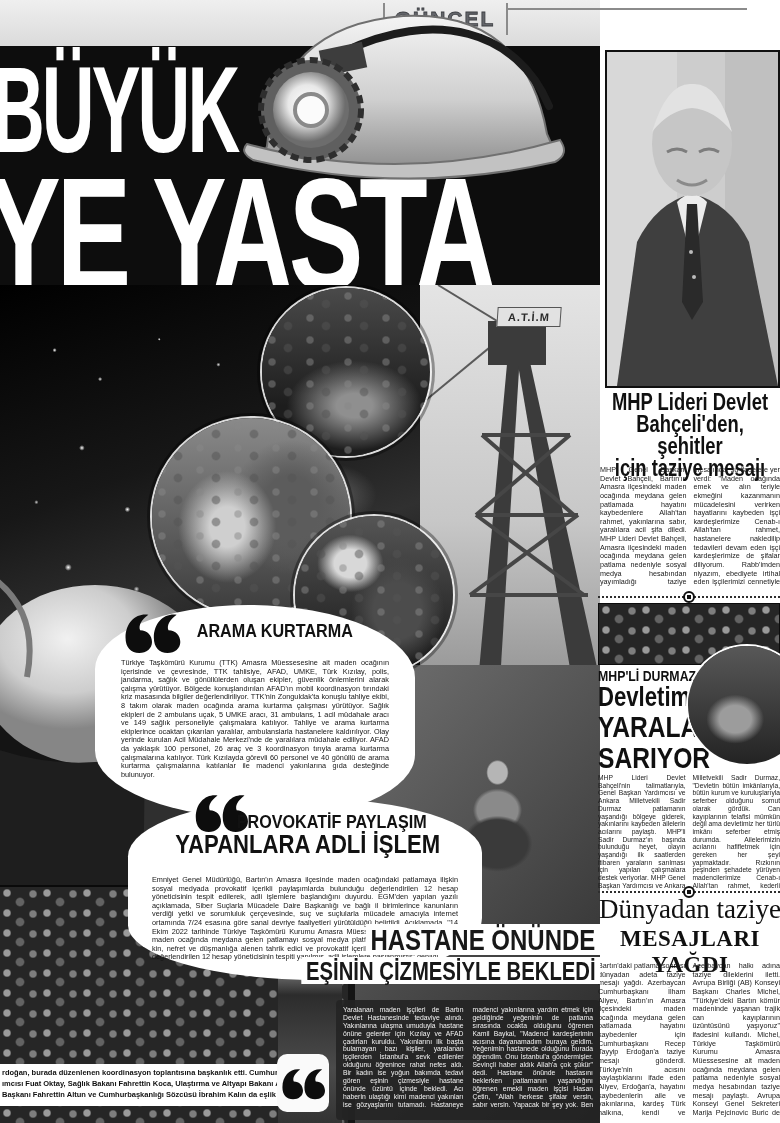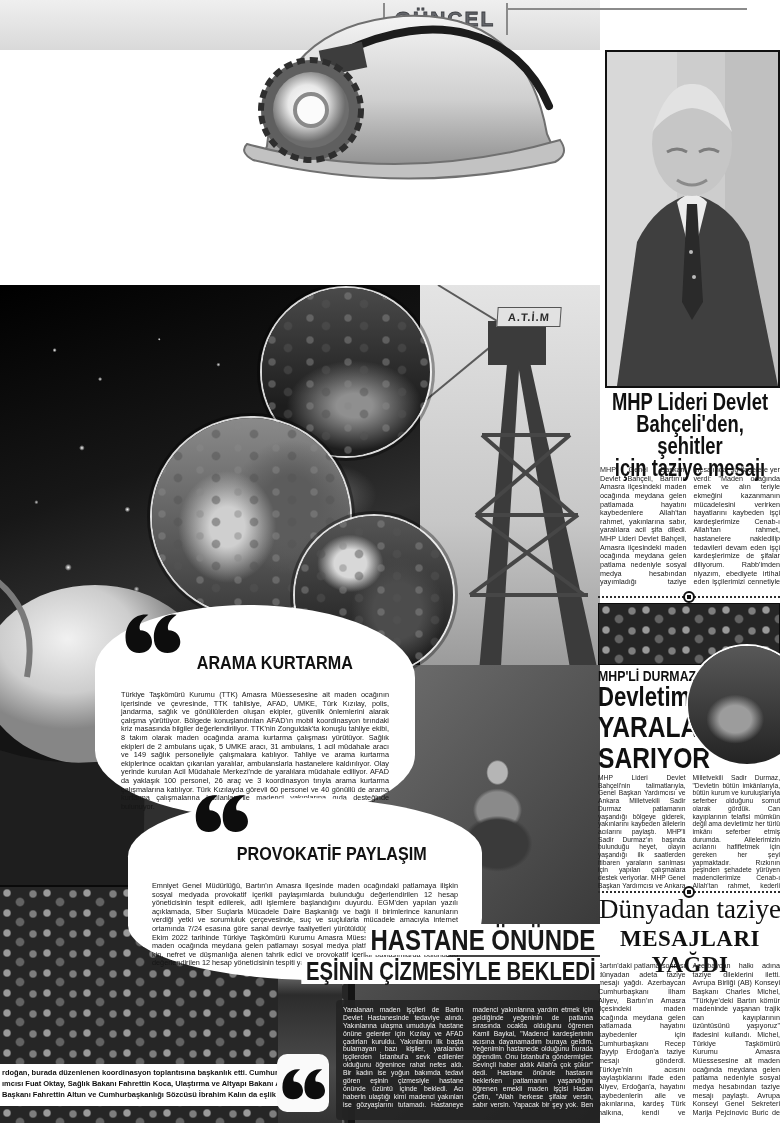--- a/index.html
+++ b/index.html
@@ -96,21 +96,21 @@
     display:flex; align-items:center; justify-content:center; letter-spacing:1px;
     transform:skewX(-4deg); }
 
   
   .panel { position:absolute; background:#fff; z-index:5; }
   .panel1 { left:95px; top:605px; width:320px; height:214px;
     border-radius:48% 52% 46% 54% / 30% 34% 30% 32%; padding:16px 26px 10px; }
   .panel2 { left:128px; top:798px; width:354px; height:182px;
     border-radius:50% 50% 46% 54% / 32% 30% 34% 30%; padding:14px 24px 10px; }
   .p-title { text-align:center; color:#111; font-weight:bold; line-height:1; }
-  .p-t1 { font-size:19px;margin-top:32px; } .p-t2 { font-size:26px; }
+  .p-t1 { font-size:19px; } .p-t2 { font-size:26px; }
   .squeeze { display:inline-block; transform:scaleX(0.85); transform-origin:center; white-space:nowrap; }
   .p-body { margin-top:19px; font-size:7.3px; line-height:1.18; text-align:justify; color:#161616; font-weight:500; }
   .qsvg { position:absolute; fill:#0d0d0d; }
 
   
   .hosp-strip { position:absolute; right:180px; transform-origin:right top; white-space:nowrap; z-index:6;
     font-weight:bold; color:#181818; background:#fff; padding:1px 6px 0; line-height:1; }
   .hosp1 { top:924px; font-size:30px; transform:scaleX(0.80); }
   .hosp2 { top:957px; font-size:26px; transform:scaleX(0.78); }
   .hosp-body { left:336px; top:1000px; width:264px; height:120px; z-index:6;
@@ -158,20 +158,24 @@
 <body>
 
 <div id="page" class="nosel">
 
   <div class="abs topband"></div>
   <div class="abs vrule" style="left:383px;"></div>
   <div class="abs vrule" style="left:506px;"></div>
   <div class="abs hrule" style="left:508px; top:8px; width:239px;"></div>
   <div class="abs guncel">GÜNCEL</div>
 
+  <div class="abs hl-block">
+    <span class="hl-line hl1">BÜYÜK</span>
+    <span class="hl-line hl2">YE YASTA</span>
+  </div>
 
   <svg class="abs" style="left:225px; top:-6px; z-index:2;" width="350" height="196" viewBox="0 0 350 196">
     <defs>
       <linearGradient id="dome" x1="0" y1="0" x2="0" y2="1">
         <stop offset="0" stop-color="#f4f4f4"></stop>
           <stop offset=".55" stop-color="#cfcfcf"></stop>
           <stop offset="1" stop-color="#8f8f8f"></stop>
       </linearGradient>
       <radialGradient id="lens" cx=".45" cy=".42">
         <stop offset="0" stop-color="#ffffff"></stop>
@@ -257,20 +261,21 @@
     <div class="p-title p-t1" style="padding-left:40px;"><span class="squeeze">ARAMA KURTARMA</span></div>
     <div class="p-body">Türkiye Taşkömürü Kurumu (TTK) Amasra Müessesesine ait maden ocağının içerisinde ve çevresinde, TTK tahlisiye, AFAD, UMKE, Türk Kızılay, polis, jandarma, sağlık ve gönüllülerden oluşan ekipler, güvenlik önlemlerini alarak çalışma yürütüyor. Bölgede konuşlandırılan AFAD'ın mobil koordinasyon tırındaki kriz masasında bilgiler değerlendiriliyor. TTK'nin Zonguldak'ta konuşlu tahliye ekibi, 8 takım olarak maden ocağında arama kurtarma çalışması yürütüyor. Sağlık ekipleri de 2 ambulans uçak, 5 UMKE aracı, 31 ambulans, 1 acil müdahale aracı ve 149 sağlık personeliyle çalışmalara katılıyor. Tahliye ve arama kurtarma ekiplerince ocaktan çıkarılan yaralılar, ambulanslarla hastanelere kaldırılıyor. Olay yerinde kurulan Acil Müdahale Merkezi'nde de yaralılara müdahale ediliyor. AFAD da yaklaşık 100 personel, 26 araç ve 3 koordinasyon tırıyla arama kurtarma çalışmalarına katılıyor. Türk Kızılayda görevli 60 personel ve 40 gönüllü de arama kurtarma çalışmalarına katılanlar ile madenci yakınlarına gıda desteğinde bulunuyor.</div>
   </div>
 
   <div class="panel panel2">
     <svg class="qsvg" style="left:66px; top:-6px;" width="54" height="40" viewBox="0 0 62 46">
       <path d="M2 29 C2 12 14 2 27 4 C19 10 16 16 18 21 C26 21 31 27 31 34 C31 41 25 46 17 46 C8 46 2 40 2 29 Z"></path>
       <path d="M33 29 C33 12 45 2 58 4 C50 10 47 16 49 21 C57 21 62 27 62 34 C62 41 56 46 48 46 C39 46 33 40 33 29 Z"></path>
     </svg>
     <div class="p-title p-t1" style="padding-left:54px;"><span class="squeeze">PROVOKATİF PAYLAŞIM</span></div>
+    <div class="p-title p-t2"><span class="squeeze">YAPANLARA ADLİ İŞLEM</span></div>
     <div class="p-body">Emniyet Genel Müdürlüğü, Bartın'ın Amasra ilçesinde maden ocağındaki patlamaya ilişkin sosyal medyada provokatif içerikli paylaşımlarda bulunduğu değerlendirilen 12 hesap yöneticisinin tespit edilerek, adli işlemlere başlandığını duyurdu. EGM'den yapılan yazılı açıklamada, Siber Suçlarla Mücadele Daire Başkanlığı ve bağlı il birimlerince kanunların verdiği yetki ve sorumluluk çerçevesinde, suç ve suçlularla mücadele amacıyla internet ortamında 7/24 esasına göre sanal devriye faaliyetleri yürütüldüğü belirtildi. Açıklamada, "14 Ekim 2022 tarihinde Türkiye Taşkömürü Kurumu Amasra Müessese Müdürlüğü'ne bağlı bir maden ocağında meydana gelen patlamayı sosyal medya platformlarında vatandaşlarımızı kin, nefret ve düşmanlığa alenen tahrik edici ve provokatif içerikli paylaşımlarda bulunduğu değerlendirilen 12 hesap yöneticisinin tespiti yapılmış, adli işlemlere başlanmıştır" denildi.</div>
   </div>
 
   <div class="hosp-strip hosp1">HASTANE ÖNÜNDE</div>
   <div class="hosp-strip hosp2">EŞİNİN ÇİZMESİYLE BEKLEDİ</div>
   <div class="abs hosp-body">Yaralanan maden işçileri de Bartın Devlet Hastanesinde tedaviye alındı. Yakınlarına ulaşma umuduyla hastane önüne gelenler için Kızılay ve AFAD çadırları kuruldu. Yakınlarını ilk başta bulamayan bazı kişiler, yaralanan işçilerden İstanbul'a sevk edilenler olduğunu öğrenince rahat nefes aldı. Bir kadın ise yoğun bakımda tedavi gören eşinin çizmesiyle hastane önünde üzüntü içinde bekledi. Acı haberin ulaştığı kimi madenci yakınları ise gözyaşlarını tutamadı. Hastaneye madenci yakınlarına yardım etmek için geldiğinde yeğeninin de patlama sırasında ocakta olduğunu öğrenen Kamil Baykal, "Madenci kardeşlerimin acısına dayanamadım buraya geldim. Yeğenimin hastanede olduğunu burada öğrendim. Onu İstanbul'a göndermişler. Sevinçli haber aldık Allah'a çok şükür" dedi. Hastane önünde hastasını beklerken patlamanın yaşandığını öğrenen emekli maden işçisi Hasan Çetin, "Allah herkese şifalar versin, sabır versin. Yapacak bir şey yok. Ben de oradan emekliyim. 20 sene çalıştım orada. Hiçbir şey hissetmemek mümkün değil. Oraya girdiğin zaman çıkma garantin yok. Cenab-ı Allah korursa taş arasında kalırsın bir şey olmaz. Allah herkesin ailesine sabır versin" diye konuştu.</div>
 
   <div class="abs caption">
     <div>rdoğan, burada düzenlenen koordinasyon toplantısına başkanlık etti. Cumhurbaşkanı</div>
     <div>ımcısı Fuat Oktay, Sağlık Bakanı Fahrettin Koca, Ulaştırma ve Altyapı Bakanı Adil</div>

